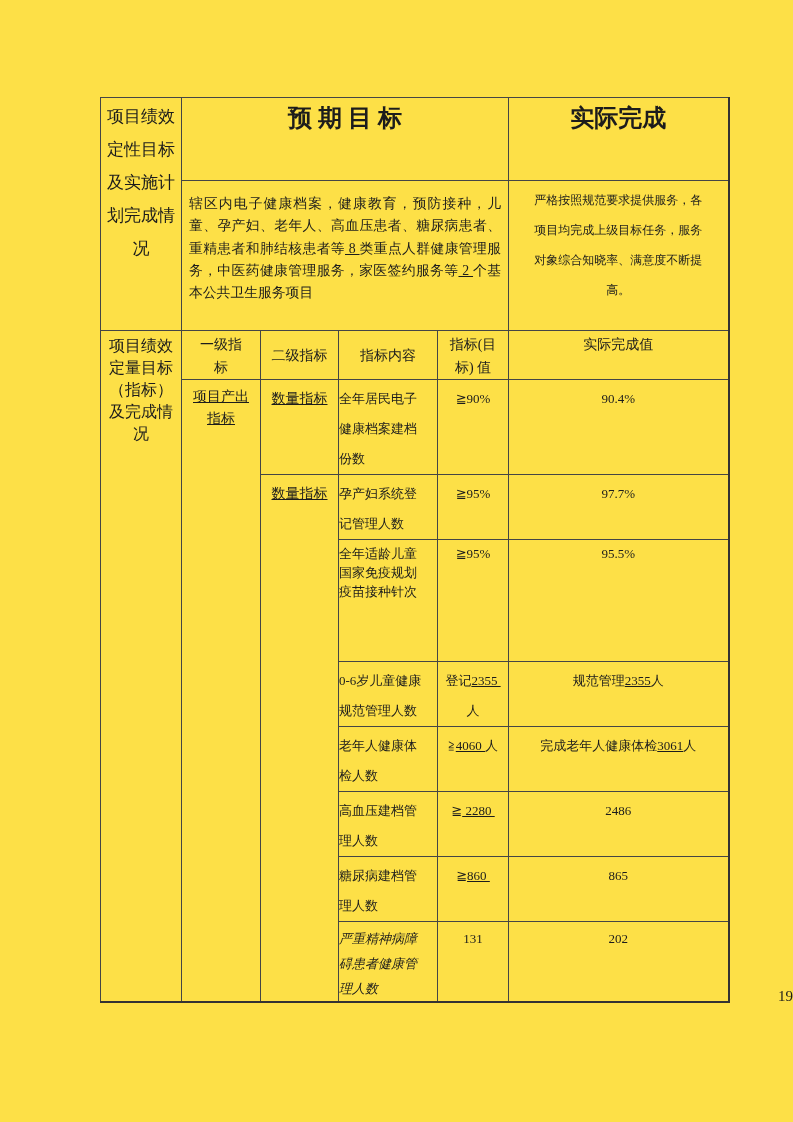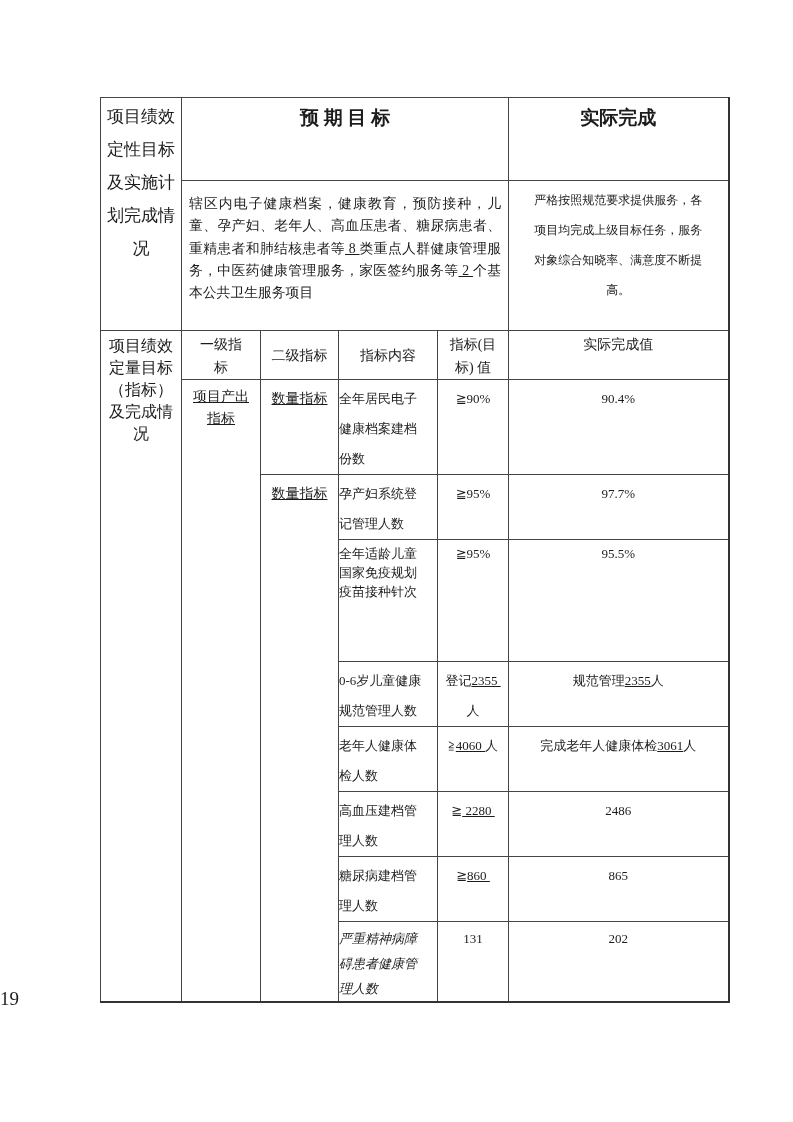--- a/index.html
+++ b/index.html
@@ -1,19 +1,19 @@
 <!DOCTYPE html>
 <html><head>
 <meta charset="utf-8">
 <style>
   html,body{margin:0;padding:0;background:#e8e8e8;}
   .page{
     position:relative;
     width:793px;height:1122px;
-    background:#ffffff;
+    background:#fde047;
     font-family:"Liberation Serif","DejaVu Serif",serif;
     color:#1c1c1c;
     overflow:hidden;
   }
   table.doc{
     position:absolute;left:100px;top:97px;
     width:628px;
     border-collapse:collapse;
     table-layout:fixed;
     border-right:2px solid #333;
@@ -36,21 +36,21 @@
   }
   .lcol2{
     font-size:16px;
     line-height:22px;
     padding-top:4px;
   }
   
   .hdr{
     font-weight:bold;
     text-align:center;
-    font-size:19px;
+    font-size:24px;
     line-height:24px;
     padding-top:8px;
   }
   
   .para{
     font-size:13.8px;
     line-height:22.3px;
     text-align:justify;
     padding:12px 7px 0 7px;
   }
@@ -97,22 +97,22 @@
     line-height:30px;
     text-align:center;
     padding-top:4px;
   }
   .val.tight{line-height:19px;}
   .val.mid25{line-height:25px;}
   u{text-decoration:underline;}
   .pageno{
     position:absolute;
     top:988px;left:0;width:100%;
-    text-align:left;
-    font-size:19px;
+    text-align:right;
+    font-size:15px;
   }
 </style>
 </head>
 <body>
 
 <div class="page">
 
   <table class="doc">
     <colgroup>
       <col style="width:81px">

